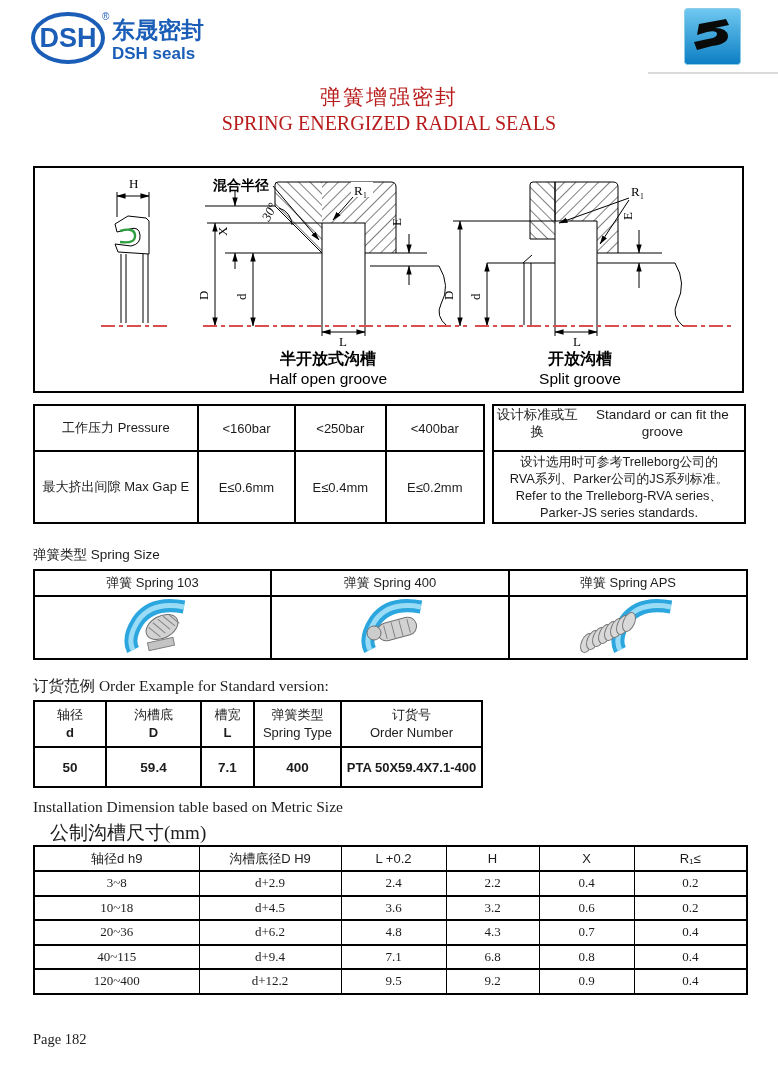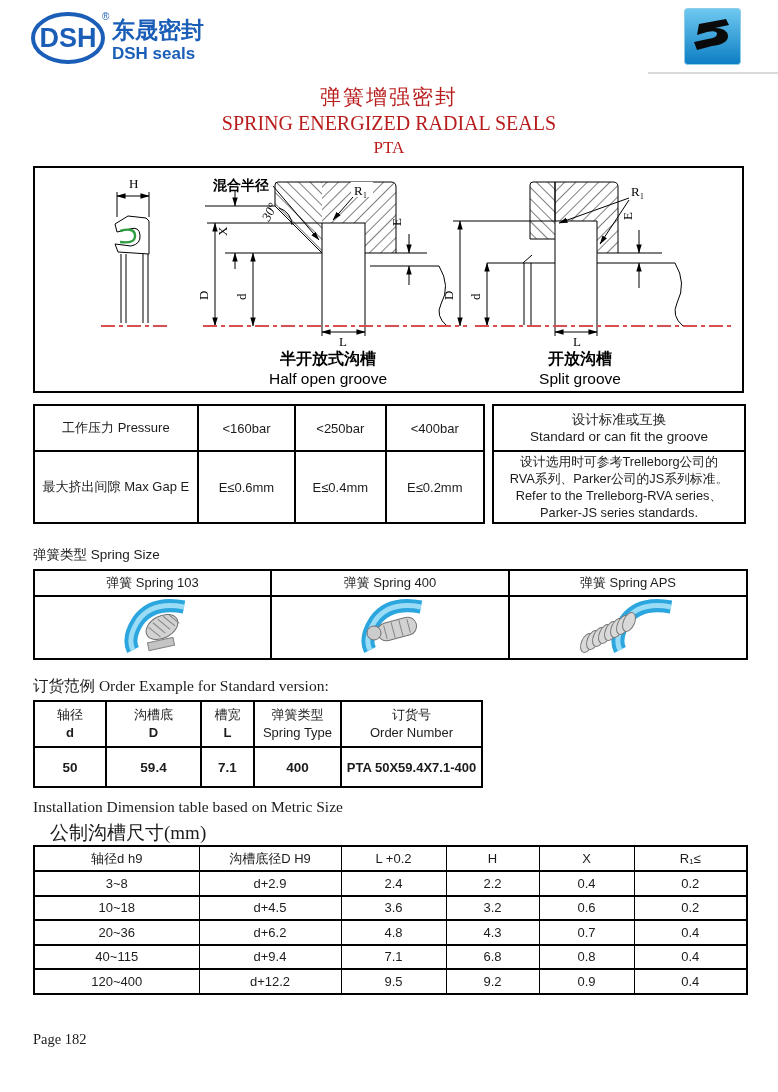--- a/index.html
+++ b/index.html
@@ -28,22 +28,22 @@
   table{border-collapse:collapse;table-layout:fixed;}
   td,th{border:2px solid #000;text-align:center;vertical-align:middle;
         font-size:13px;font-weight:normal;padding:0 2px;overflow:hidden;}
   
   .tables-row{left:33px;top:404px;width:713px;display:flex;}
   .ptable{width:452px;height:120px;}
   .ptable td{height:44px;}
   .ptable tr:last-child td{height:70px;}
   .standards{margin-left:7px;width:254px;height:120px;border:2px solid #000;box-sizing:border-box;
              display:flex;flex-direction:column;}
-  .std-top{height:44px;border-bottom:2px solid #000;display:flex;flex-direction:column;
-           justify-content:center;text-align:center;font-size:13.5px;line-height:17px;}
+  .std-top{height:44px;border-bottom:2px solid #000;display:flex;flex-direction:row;
+           justify-content:space-between;text-align:center;font-size:13.5px;line-height:17px;}
   .std-body{flex:1;display:flex;flex-direction:column;justify-content:center;
             text-align:center;font-size:12.8px;line-height:17px;}
   
   .spring-label{left:33px;top:546px;font-size:13.5px;}
   .spring-table{left:33px;top:569px;}
   .spring-table table{width:713px;}
   .spring-table th{height:24px;font-size:13px;margin-left:44px;}
   .spring-table td{height:60px;padding:0;}
   
   .order-label{left:33px;top:676px;font-family:"Liberation Serif",serif;font-size:15.5px;}
@@ -51,21 +51,21 @@
   .order-table table{width:450px;}
   .order-table th{height:44px;line-height:18px;}
   .order-table td{height:38px;font-weight:bold;font-size:13.5px;}
   .oh-b{font-weight:bold;}
   
   .inst-en{left:33px;top:798px;font-family:"Liberation Serif",serif;font-size:15.5px;}
   .inst-cn{left:50px;top:820px;font-family:"Liberation Serif",serif;font-size:19px;}
   .inst-table{left:33px;top:845px;}
   .inst-table table{width:713px;}
   .inst-table th{height:23px;border-width:2px 1px;}
-  .inst-table td{height:22.5px;border-width:2px 1px;}
+  .inst-table td{height:22.5px;border-width:2px 1px;font-family:Liberation Serif, serif;}
   .inst-table table{border:2px solid #000;}
   .page-footer{left:33px;top:1031px;font-family:"Liberation Serif",serif;font-size:14.5px;}
 </style>
 </head>
 <body>
 
 <div class="page">
 
   <div class="abs" style="left:28px;top:8px;">
     <svg width="210" height="60" viewBox="0 0 210 60">
@@ -87,21 +87,20 @@
       </defs>
       <rect x="0.5" y="0.5" width="56" height="56" rx="3" fill="url(#cg)" stroke="#8ecde8"></rect>
       <path d="M15 16 L42 11 L45 17 L31 20 Q43 20 44 28 Q44 36 28 38 L13 42 L10 34 L24 31 Q33 30 33 26 Q33 22 23 24 L13 27 Z" fill="#0a0a0a"></path>
     </svg>
   </div>
   <div class="abs header-rule"></div>
 
   <div class="abs title-block">
     <div class="title-cn">弹簧增强密封</div>
     <div class="title-en">SPRING ENERGIZED RADIAL SEALS</div>
-    <div class="title-series">PTA</div>
   </div>
 
   <div class="abs diagram-box">
     <svg class="dsvg" width="707" height="223" viewBox="0 0 707 223">
       <defs>
         <marker id="ar" viewBox="0 0 10 6" refX="9.5" refY="3" markerWidth="9" markerHeight="6" orient="auto-start-reverse">
           <path d="M0,0L10,3L0,6Z"></path>
         </marker>
         <pattern id="hA" patternUnits="userSpaceOnUse" width="8" height="8" patternTransform="rotate(45)">
           <line x1="0" y1="0" x2="0" y2="8" stroke="#4a4a4a" stroke-width="1"></line>

